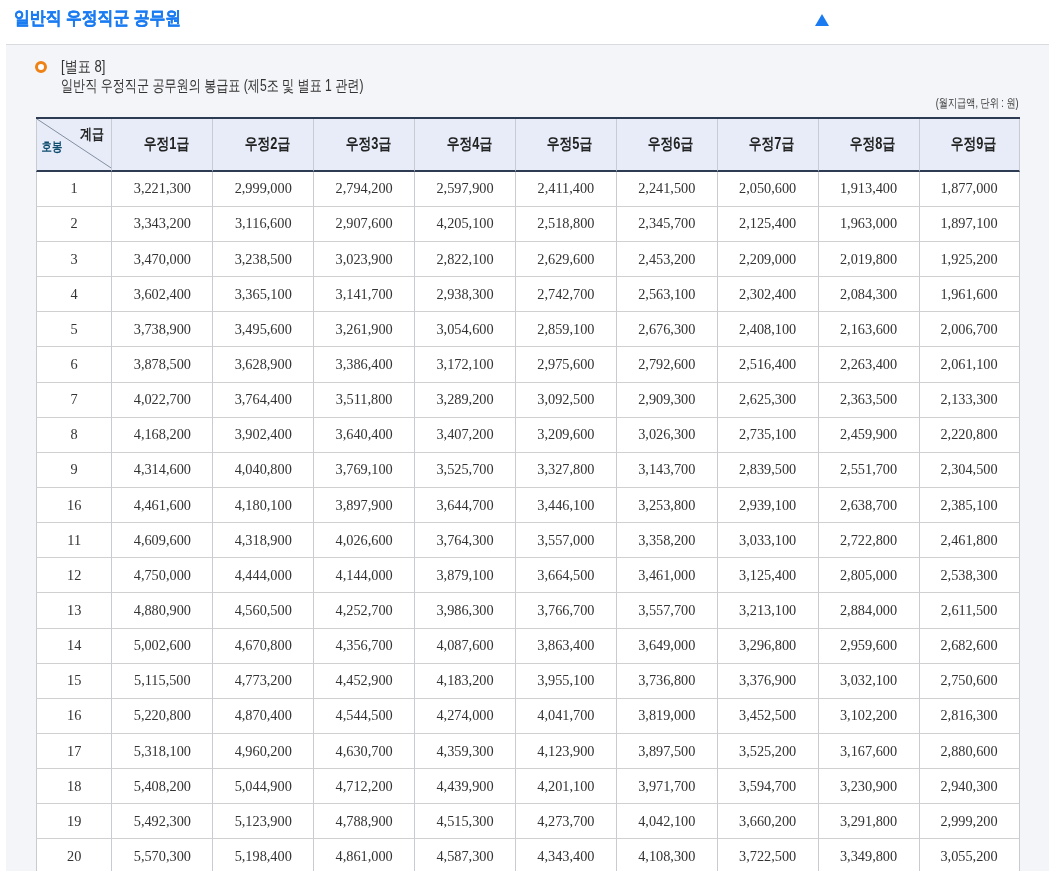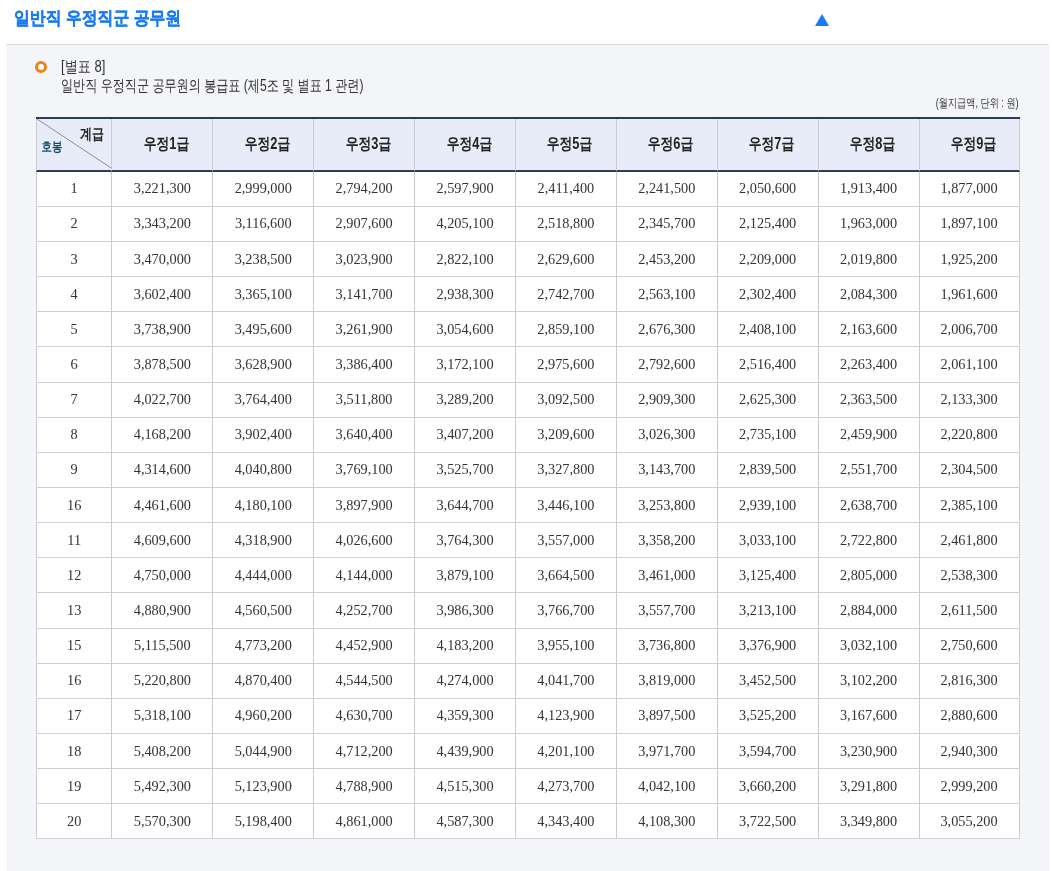--- a/index.html
+++ b/index.html
@@ -255,20 +255,32 @@
           <td>4,560,500</td>
           <td>4,252,700</td>
           <td>3,986,300</td>
           <td>3,766,700</td>
           <td>3,557,700</td>
           <td>3,213,100</td>
           <td>2,884,000</td>
           <td>2,611,500</td>
         </tr>
         <tr>
+          <td>14</td>
+          <td>5,002,600</td>
+          <td>4,670,800</td>
+          <td>4,356,700</td>
+          <td>4,087,600</td>
+          <td>3,863,400</td>
+          <td>3,649,000</td>
+          <td>3,296,800</td>
+          <td>2,959,600</td>
+          <td>2,682,600</td>
+        </tr>
+        <tr>
           <td>15</td>
           <td>5,115,500</td>
           <td>4,773,200</td>
           <td>4,452,900</td>
           <td>4,183,200</td>
           <td>3,955,100</td>
           <td>3,736,800</td>
           <td>3,376,900</td>
           <td>3,032,100</td>
           <td>2,750,600</td>

